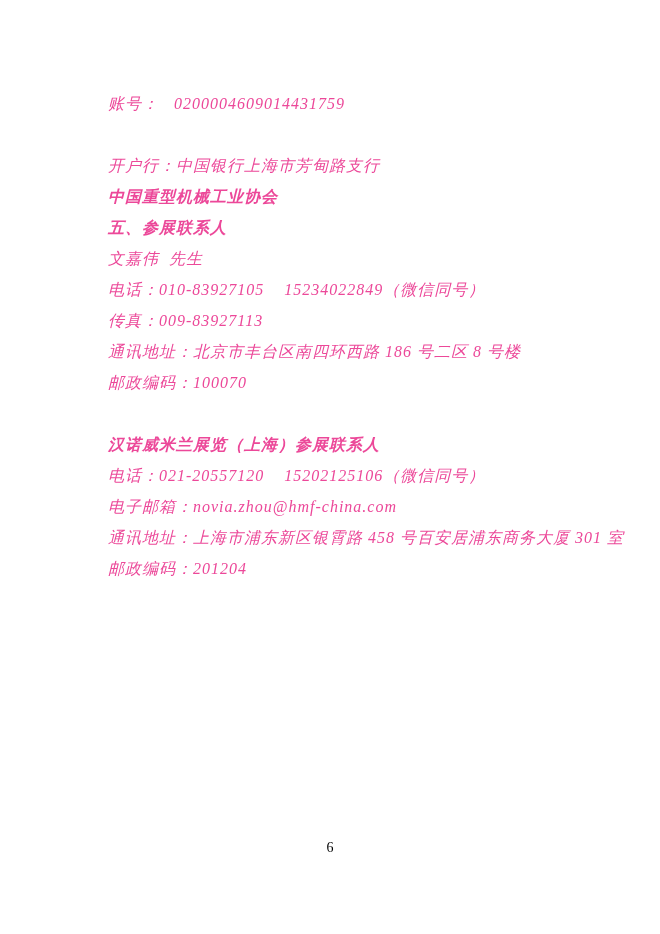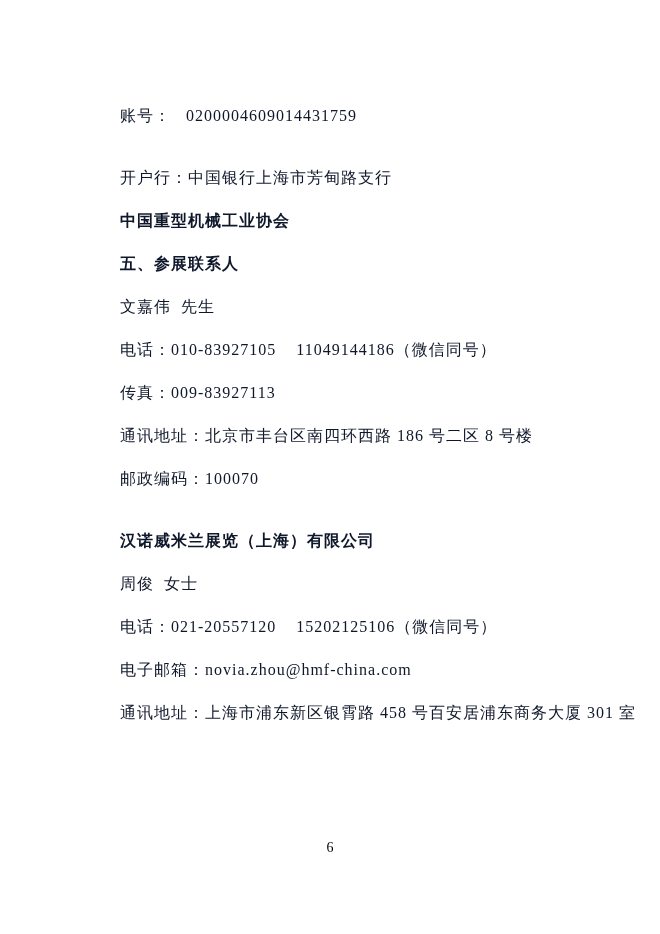--- a/index.html
+++ b/index.html
@@ -17,27 +17,28 @@
     position: absolute;
     inset: 0;
     background: #ffffff;
     font-family: "Liberation Serif", "DejaVu Serif", serif;
     color: #000000;
   }
   .content {
     padding: 88px 10px 0 108px;
   }
   .line {
-    margin: 12px;
+    margin: 0;
     font-size: 16px;
     line-height: 31px;
     letter-spacing: 1px;
     white-space: pre;
     font-family: "Liberation Serif", "DejaVu Serif", serif;
-    color: #0f172a;
+    color: #ec4899;
+    font-style: italic;
   }
   .bold {
     font-weight: bold;
   }
   .gap-after {
     margin-bottom: 31px;
   }
   .gap-before {
     margin-top: 31px;
   }
@@ -61,29 +62,29 @@
   <div class="content">
 
     <p class="line gap-after">账号：   0200004609014431759</p>
 
     <p class="line">开户行：中国银行上海市芳甸路支行</p>
 
     <p class="line bold">中国重型机械工业协会</p>
 
     <p class="line bold">五、参展联系人</p>
     <p class="line">文嘉伟  先生</p>
-    <p class="line">电话：010-83927105    11049144186（微信同号）</p>
+    <p class="line">电话：010-83927105    15234022849（微信同号）</p>
     <p class="line">传真：009-83927113</p>
     <p class="line">通讯地址：北京市丰台区南四环西路 186 号二区 8 号楼</p>
     <p class="line">邮政编码：100070</p>
 
-    <p class="line bold gap-before">汉诺威米兰展览（上海）有限公司</p>
-    <p class="line">周俊  女士</p>
+    <p class="line bold gap-before">汉诺威米兰展览（上海）参展联系人</p>
     <p class="line">电话：021-20557120    15202125106（微信同号）</p>
     <p class="line">电子邮箱：novia.zhou@hmf-china.com</p>
     <p class="line">通讯地址：上海市浦东新区银霄路 458 号百安居浦东商务大厦 301 室</p>
+    <p class="line">邮政编码：201204</p>
 
   </div>
 
   <div class="footer">
     <span class="page-number">6</span>
   </div>
 </div>
 
 </body></html>

